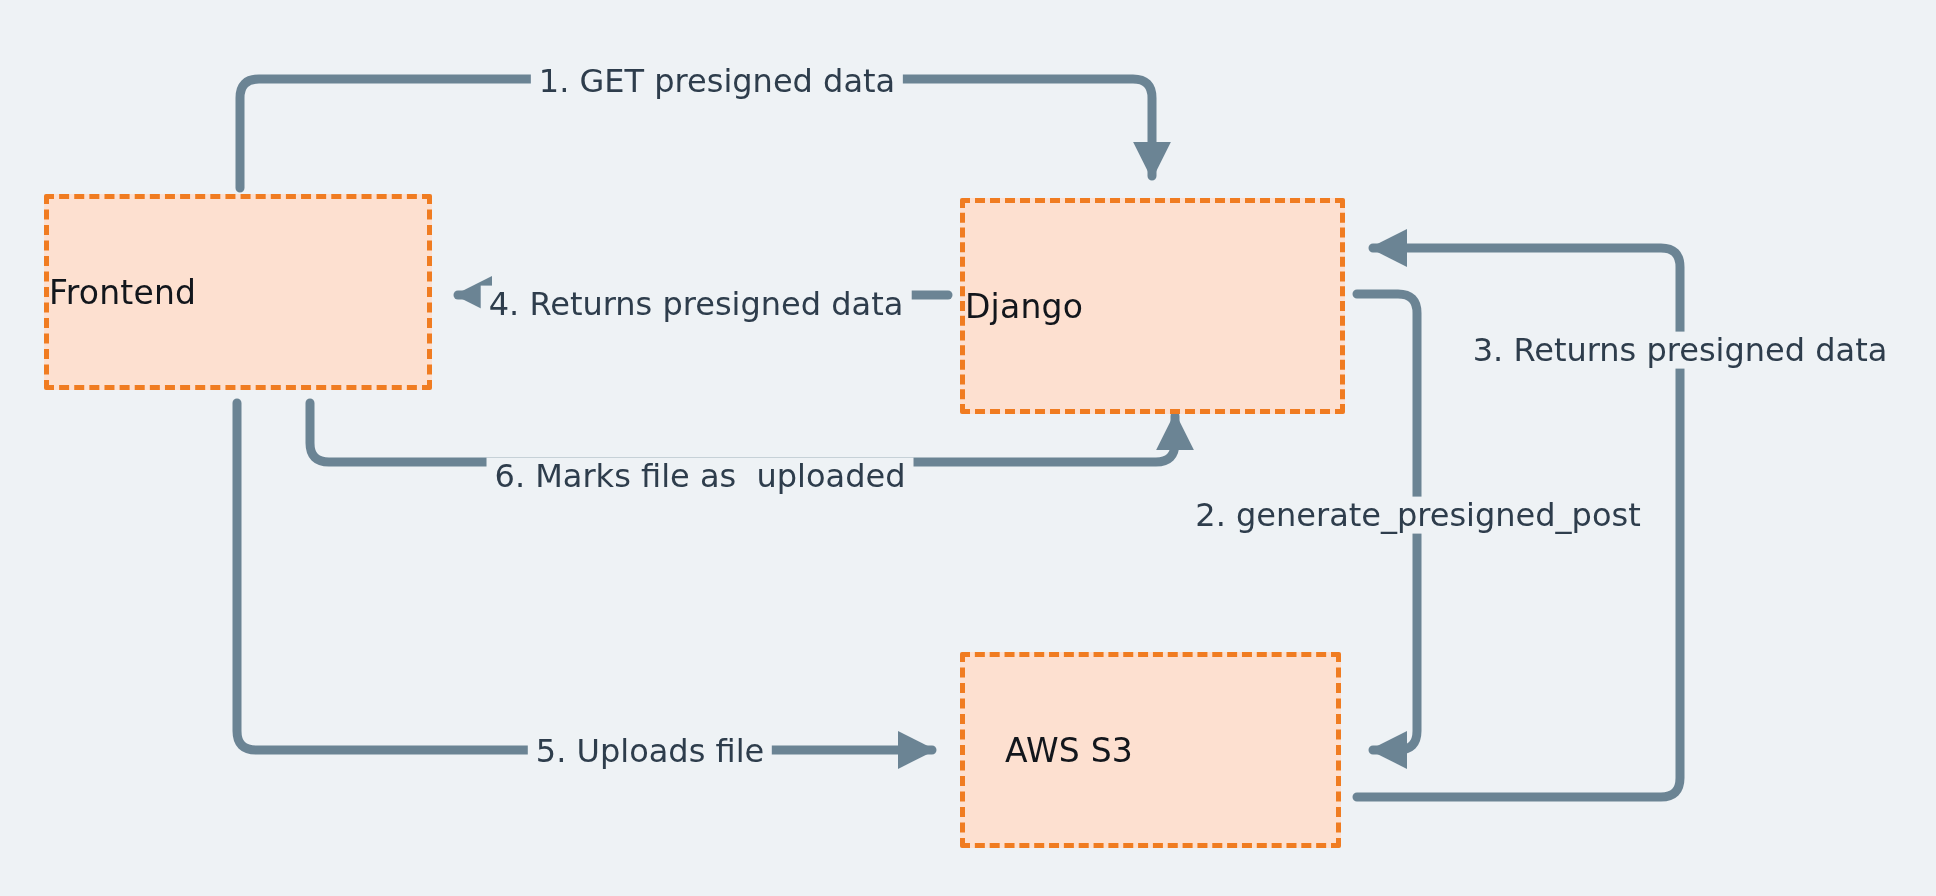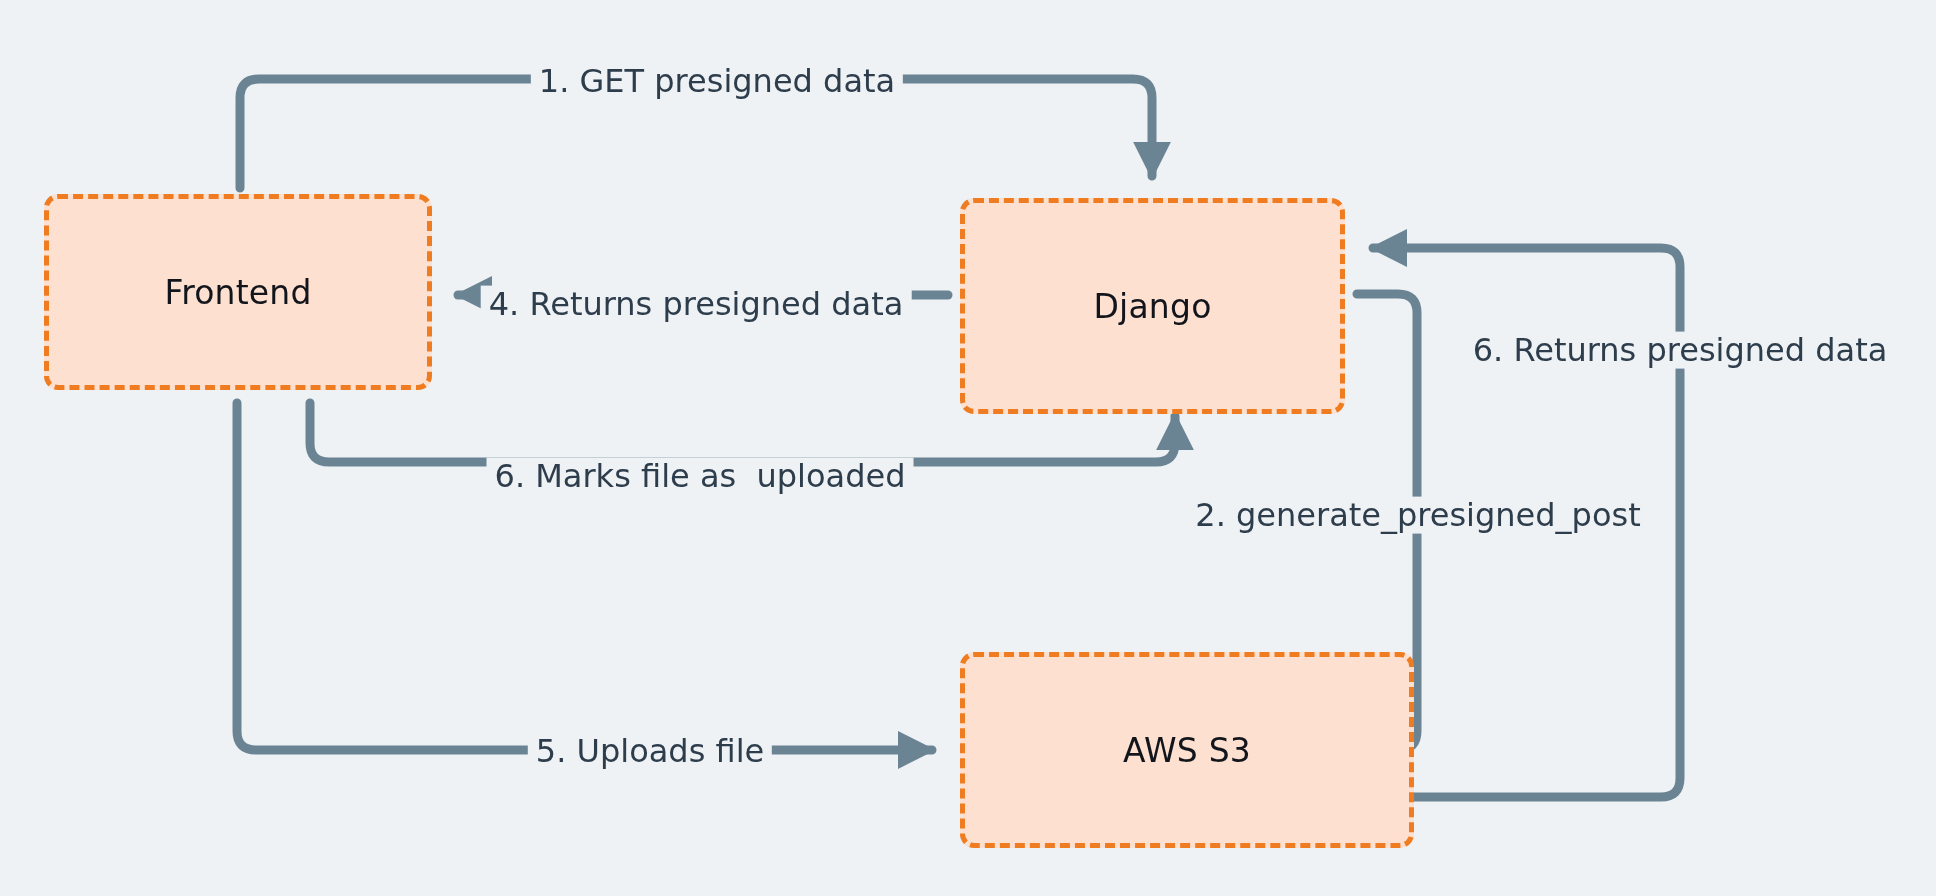--- a/index.html
+++ b/index.html
@@ -22,24 +22,24 @@
     left: 0;
     top: 0;
     width: 1936px;
     height: 896px;
   }
   .node {
     position: absolute;
     box-sizing: border-box;
     background: #fde0d0;
     border: 5px dashed #f07c21;
-    border-radius: 14px;
+    border-radius: 2px;
     display: flex;
     align-items: center;
-    justify-content: center;
+    justify-content: flex-start;
     z-index: 3;
   }
   .node-label {
     font-size: 33px;
     color: #12161c;
     letter-spacing: 0.2px;
     white-space: pre;
   }
   .edge-label {
     position: absolute;
@@ -82,29 +82,29 @@
   </svg>
 
   <div class="node" style="left:44px; top:194px; width:388px; height:196px;">
     <span class="node-label">Frontend</span>
   </div>
 
   <div class="node" style="left:960px; top:198px; width:385px; height:216px;">
     <span class="node-label">Django</span>
   </div>
 
-  <div class="node" style="left:960px; top:652px; width:454px; height:196px;">
+  <div class="node" style="left:960px; top:652px; width:381px; height:196px;padding-left:40px;">
     <span class="node-label">AWS S3</span>
   </div>
 
   <div class="edge-label" style="left:717px; top:81px;text-align:center;">1. GET presigned data</div>
 
   <div class="edge-label" style="left:1418px; top:515px;">2. generate_presigned_post</div>
 
-  <div class="edge-label" style="left:1680px; top:350px;">6. Returns presigned data</div>
+  <div class="edge-label" style="left:1680px; top:350px;">3. Returns presigned data</div>
 
   <div class="edge-label" style="left:696px; top:304px;">4. Returns presigned data</div>
 
   <div class="edge-label" style="left:634px; top:751px;margin-left:16px;">5. Uploads file</div>
 
   <div class="edge-label" style="left:700px; top:476px;">6. Marks file as  uploaded</div>
 
 </div>
 
 </body></html>

